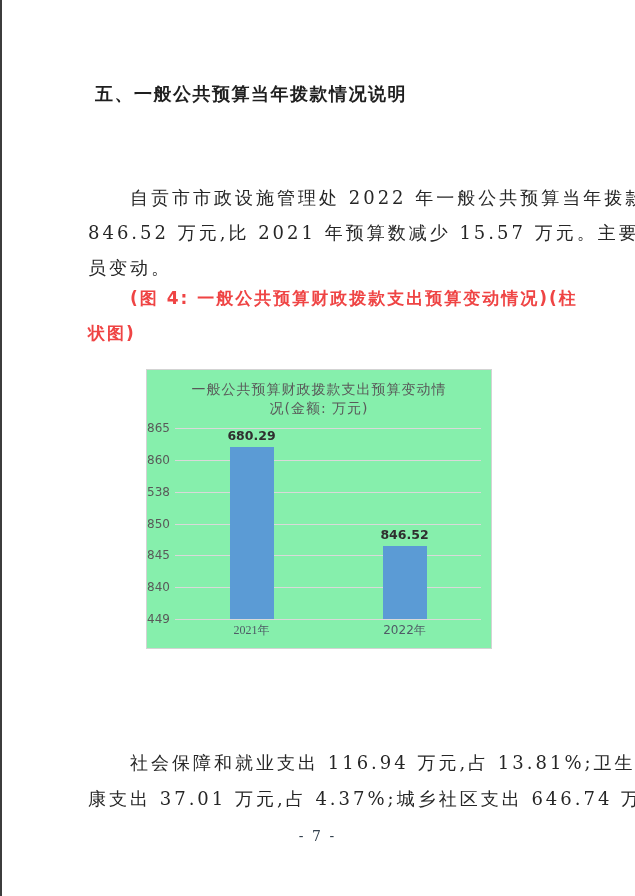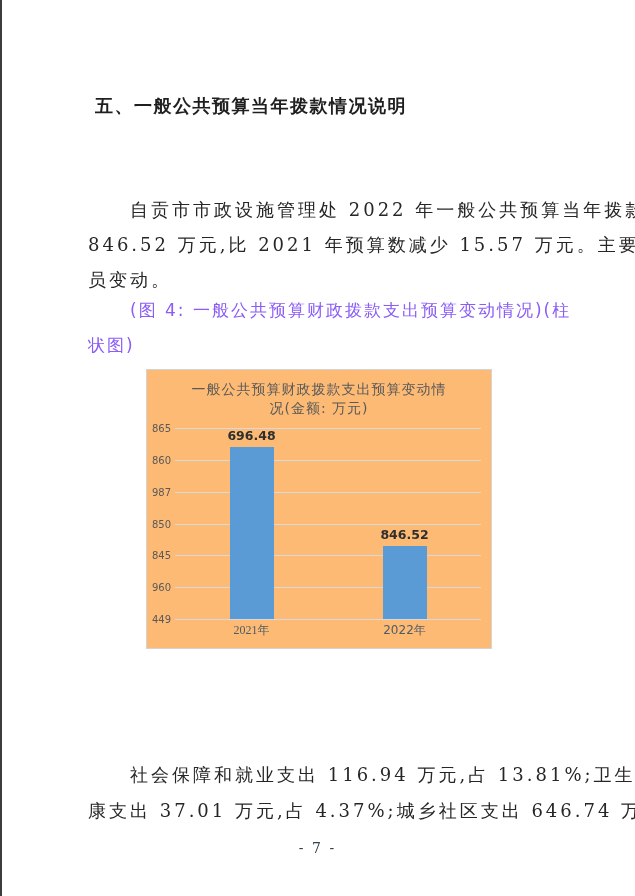--- a/index.html
+++ b/index.html
@@ -8,73 +8,73 @@
     width:635px;height:896px;
     background:#ffffff;
     overflow:hidden;
     font-family:"DejaVu Serif","Liberation Serif",serif;
     color:#262626;
   }
   .left-edge{
     position:absolute;left:0;top:0;width:2px;height:896px;
     background:#3c3c3c;
   }
-  .abs{position:absolute;white-space:nowrap;margin-top:12px;}
+  .abs{position:absolute;white-space:nowrap;}
   .h1{
     left:95px;top:82px;
     font-family:"DejaVu Sans","Liberation Sans",sans-serif;
     font-weight:bold;font-size:18px;letter-spacing:1.5px;color:#1f1f1f;
   }
   .sec-title{
     font-size:16.5px;letter-spacing:3px;color:#2b2b2b;
   }
   .s1{left:128px;top:144px;}
   .s2{left:128px;top:700px;}
   .body-line{
     font-size:18px;letter-spacing:3px;color:#262626;
   }
   .p1l1{left:130px;top:186px;}
   .p1l2{left:88px;top:221px;}
   .p1l3{left:88px;top:256px;}
   .p2l1{left:130px;top:751px;}
   .p2l2{left:88px;top:787px;}
   .caption-line{
     font-family:"DejaVu Sans","Liberation Sans",sans-serif;
-    font-weight:normal;font-size:17px;letter-spacing:2px;color:#8b5cf6;
+    font-weight:bold;font-size:17px;letter-spacing:2px;color:#ef4444;
   }
   .capl1{left:130px;top:287px;}
   .capl2{left:88px;top:322px;}
   .page-num{
     left:0;right:0;top:828px;text-align:center;
     font-size:14px;letter-spacing:2px;color:#33414e;white-space:nowrap;
   }
 
   
   .chart-box{
     position:absolute;left:146px;top:369px;width:344px;height:278px;
-    background:#fdba74;border:1px solid #d3d3d3;
+    background:#86efac;border:1px solid #d3d3d3;
     font-family:"DejaVu Sans","Liberation Sans",sans-serif;
   }
   .chart-title{
     position:absolute;left:0;right:0;top:10px;
     text-align:center;color:#595959;font-size:14px;line-height:1.35;
     letter-spacing:1px;
   }
   .plot{
     position:absolute;left:28px;right:10px;top:58px;height:191px;
   }
   .gridline{
     position:absolute;left:0;right:0;height:1px;background:#d9d9d9;
   }
   .gl-0{top:0;} .gl-1{top:16.667%;} .gl-2{top:33.333%;} .gl-3{top:50%;}
   .gl-4{top:66.667%;} .gl-5{top:83.333%;} .gl-6{top:100%;}
   .ytick{
-    position:absolute;left:-28px;width:24px;text-align:right;
+    position:absolute;left:-28px;width:24px;text-align:left;
     transform:translateY(-50%);
-    font-size:10px;color:#595959;
+    font-size:12px;color:#595959;
   }
   .bar{
     position:absolute;bottom:0;width:44px;background:#5b9bd5;
   }
   .bar-1{left:calc(25% - 22px);}
   .bar-2{left:calc(75% - 22px);margin-top:8px;}
   .bar-label{
     position:absolute;top:-19px;left:50%;transform:translateX(-50%);
     font-weight:bold;font-size:12.5px;color:#2f2f2f;letter-spacing:0;
   }
@@ -110,37 +110,37 @@
     </div>
 
     <div class="plot">
       <div class="gridline gl-0">
           <span class="ytick">865</span>
         </div>
       <div class="gridline gl-1">
           <span class="ytick">860</span>
         </div>
       <div class="gridline gl-2">
-          <span class="ytick">987</span>
+          <span class="ytick">538</span>
         </div>
       <div class="gridline gl-3">
           <span class="ytick">850</span>
         </div>
       <div class="gridline gl-4">
           <span class="ytick">845</span>
         </div>
       <div class="gridline gl-5">
-          <span class="ytick">960</span>
+          <span class="ytick">840</span>
         </div>
       <div class="gridline gl-6">
           <span class="ytick">449</span>
         </div>
 
       <div class="bar bar-1" style="height: 90.3%; background: rgb(91, 155, 213);">
-        <span class="bar-label">696.48</span>
+        <span class="bar-label">680.29</span>
       </div>
       <div class="bar bar-2" style="height: 38.4%; background: rgb(91, 155, 213);">
         <span class="bar-label">846.52</span>
       </div>
     </div>
 
     <div class="xlabels">
       <span class="xlabel xl-1">2021年</span>
       <span class="xlabel xl-2">2022年</span>
     </div>

